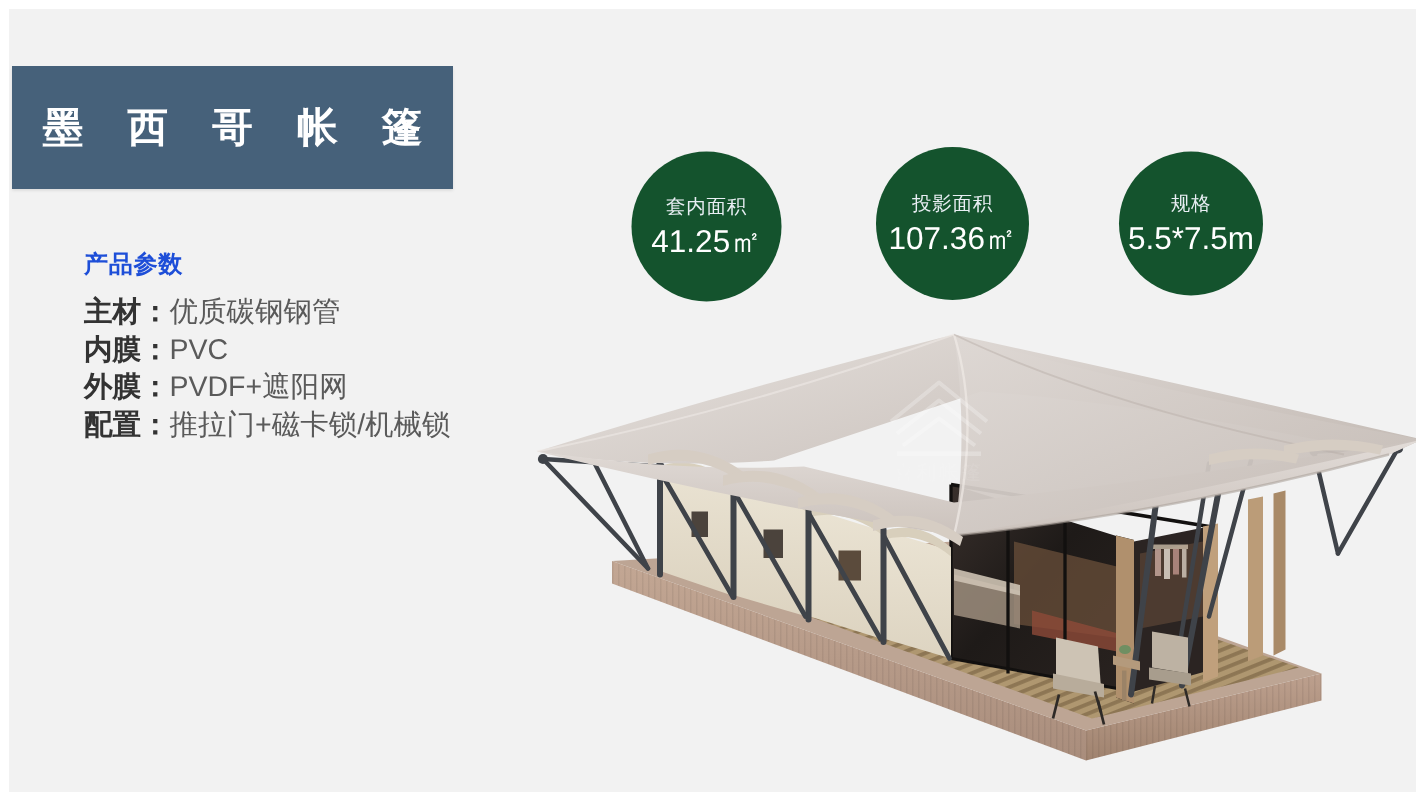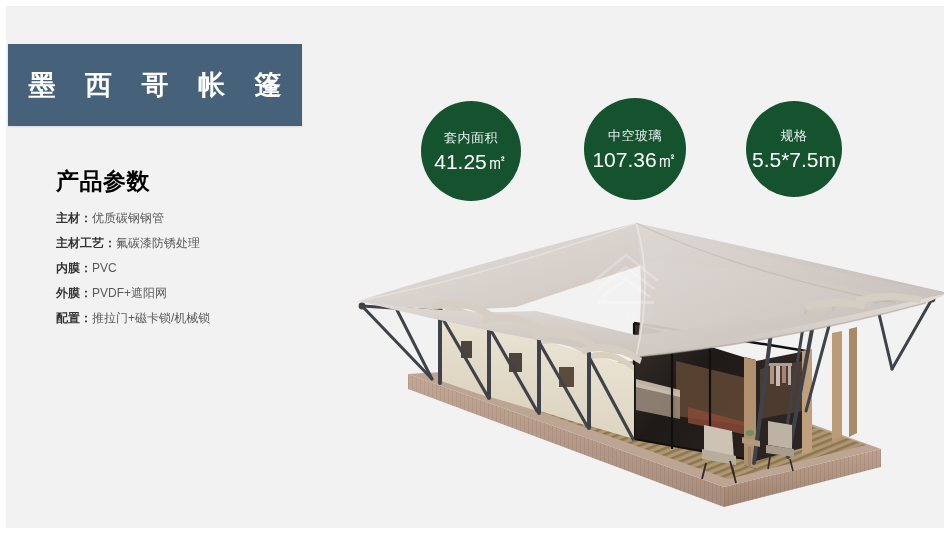--- a/index.html
+++ b/index.html
@@ -37,29 +37,29 @@
     white-space: nowrap;
   }
 
   
   #spec-column {
     position: absolute;
     left: 50px; top: 160px;
     width: 330px;
   }
   .section-heading {
-    color: #000000;
-    font-size: 23px;
+    color: #1d4ed8;
+    font-size: 16px;
     font-weight: bold;
     letter-spacing: 0.5px;
     margin-bottom: 9px;
   }
   .spec-list { list-style: none; }
   .spec-row {
-    font-size: 12px;
+    font-size: 19px;
     line-height: 25px;
     white-space: nowrap;
     color: #555555;
   }
   .spec-row .spec-label {
     color: #333333;
     font-weight: bold;
   }
   .spec-row .spec-value { color: #5a5a5a; }
   #spec-group-2 { margin-top: 22px; }
@@ -117,23 +117,20 @@
     <span class="title-text">墨 西 哥 帐 篷</span>
   </div>
 
   <div id="spec-column">
 
     <div id="spec-group-1">
       <div class="section-heading">产品参数</div>
       <ul class="spec-list">
         <li class="spec-row">
           <span class="spec-label">主材：</span><span class="spec-value">优质碳钢钢管</span>
-        </li>
-        <li class="spec-row">
-          <span class="spec-label">主材工艺：</span><span class="spec-value">氟碳漆防锈处理</span>
         </li>
         <li class="spec-row">
           <span class="spec-label">内膜：</span><span class="spec-value">PVC</span>
         </li>
         <li class="spec-row">
           <span class="spec-label">外膜：</span><span class="spec-value">PVDF+遮阳网</span>
         </li>
         <li class="spec-row">
           <span class="spec-label">配置：</span><span class="spec-value">推拉门+磁卡锁/机械锁</span>
         </li>
@@ -141,21 +138,21 @@
     </div>
 
 
   </div>
 
   <div class="badge" id="badge-1">
     <span class="badge-label">套内面积</span>
     <span class="badge-value">41.25㎡</span>
   </div>
   <div class="badge" id="badge-2">
-    <span class="badge-label">中空玻璃</span>
+    <span class="badge-label">投影面积</span>
     <span class="badge-value">107.36㎡</span>
   </div>
   <div class="badge" id="badge-3">
     <span class="badge-label">规格</span>
     <span class="badge-value">5.5*7.5m</span>
   </div>
 
   <div id="tent-render">
     <svg viewBox="0 0 620 329" xmlns="http://www.w3.org/2000/svg">
       <defs>

